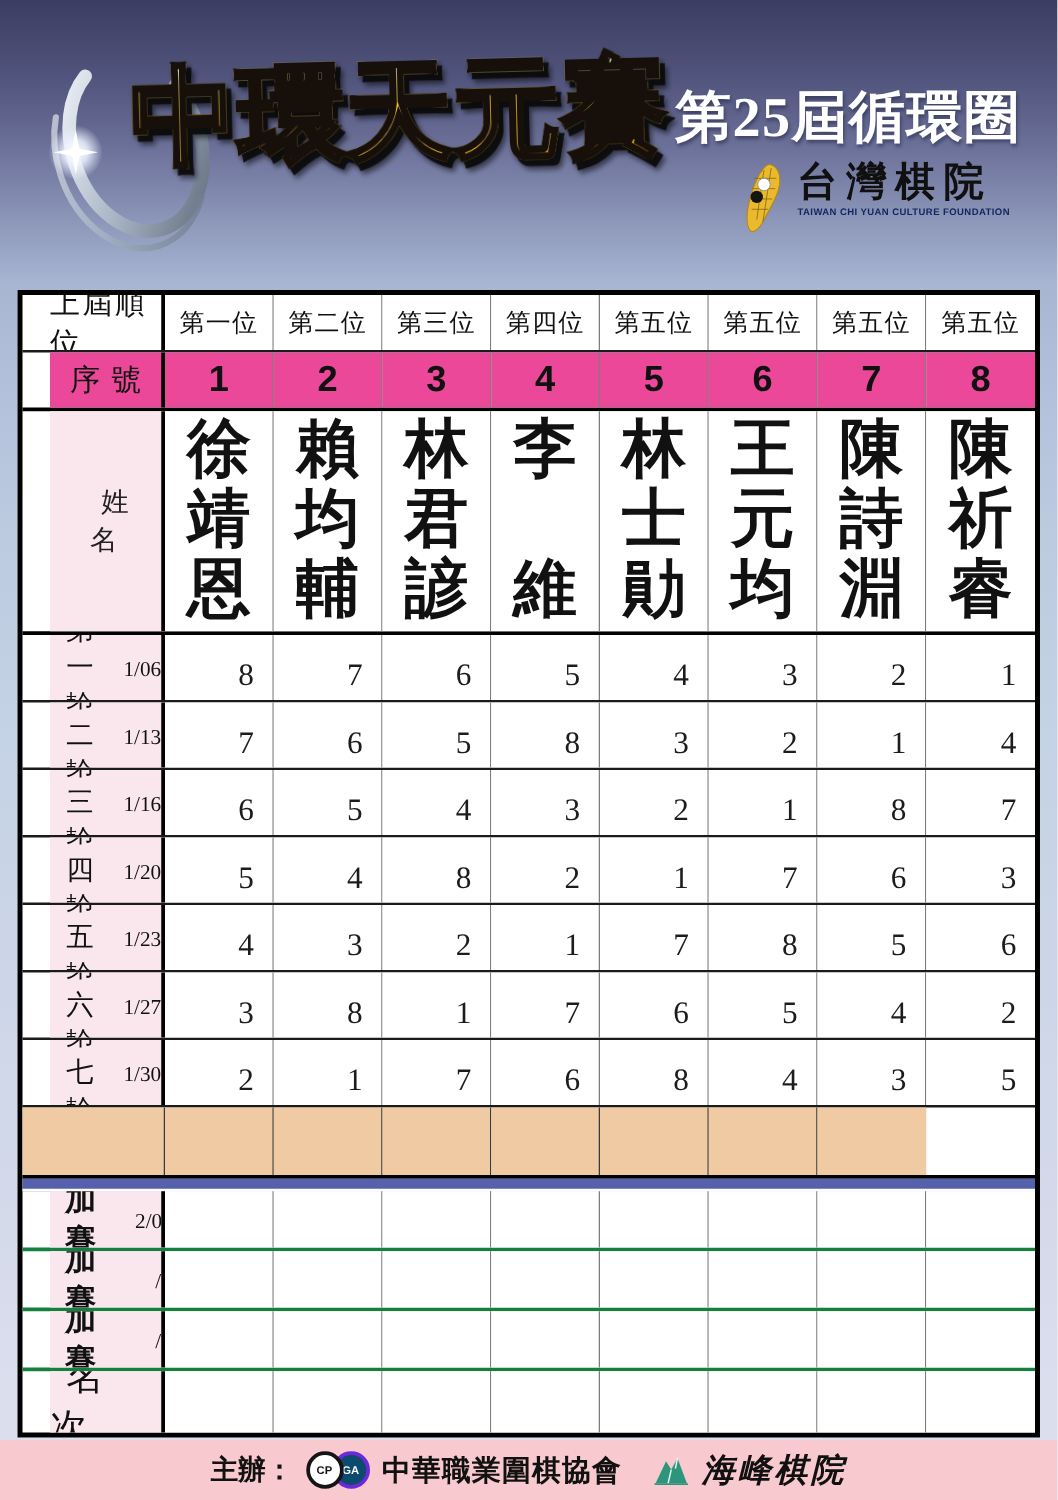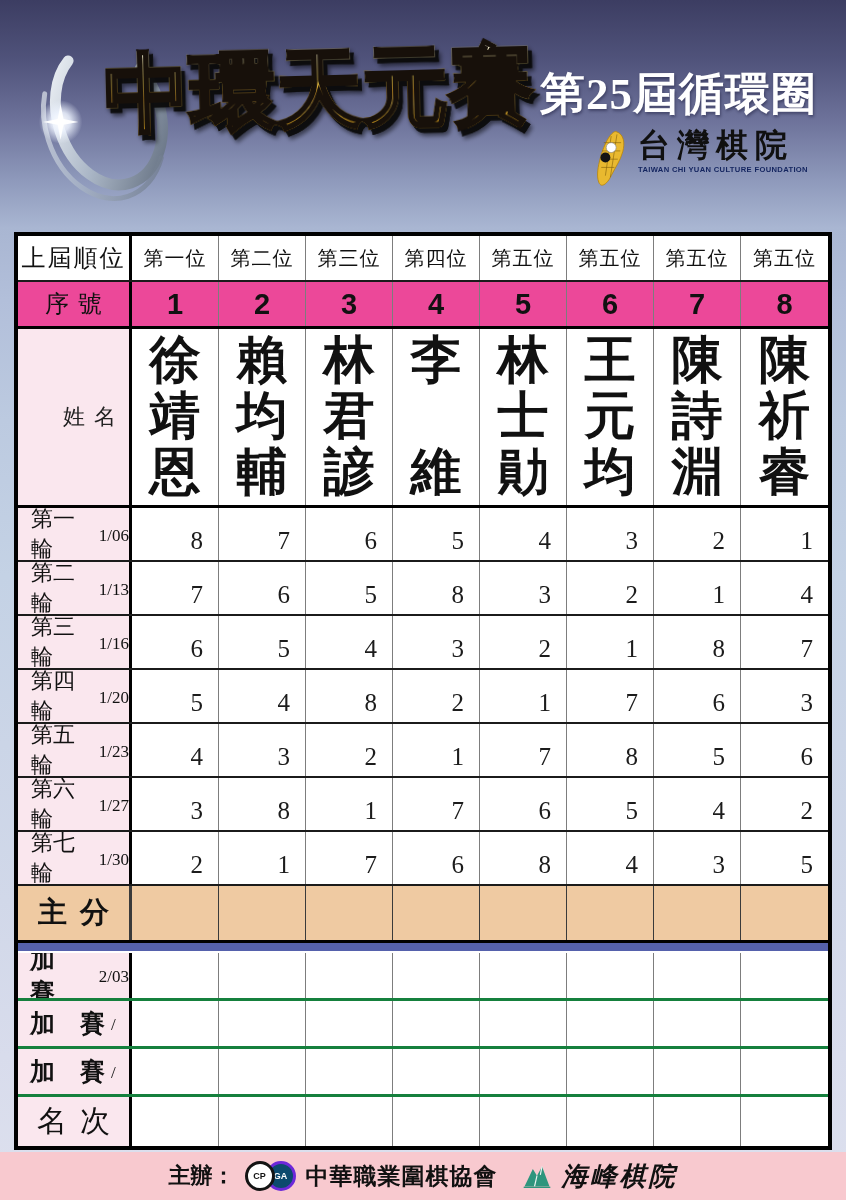--- a/index.html
+++ b/index.html
@@ -24,21 +24,21 @@
   .tcy-en{font-size:7.6px;font-weight:700;color:#13245f;letter-spacing:.35px;margin-top:2px;
     font-family:"Liberation Sans","DejaVu Sans",sans-serif;white-space:nowrap;}
 
   
   .board{position:absolute;left:14px;top:232px;width:818px;box-sizing:border-box;
     border:4px solid #000;background:#fff;}
   .trow{display:grid;grid-template-columns:114px repeat(8,1fr);border-bottom:2px solid #1b1b1b;}
   .tcell{box-sizing:border-box;border-right:1px solid #7d7d7d;background:#fff;
     display:flex;align-items:center;justify-content:center;overflow:hidden;}
   .tcell:last-child{border-right:none;}
-  .lab{border-right:3px solid #000;}
+  .lab{border-right:3px solid #000;margin-left:22px;}
   .pinkbg{background:#fae7ee !important;}
 
   .r-pos{height:44px;}
   .pos-lab{font-size:24px;letter-spacing:2px;}
   .pos{font-size:20px;letter-spacing:1px;}
 
   .r-seed{height:44px;border-bottom:3px solid #000;}
   .r-seed .tcell{background:#ec4899;}
   .seed-lab{font-size:24px;letter-spacing:9px;text-indent:9px;}
   .seed{font-family:"Liberation Sans","DejaVu Sans",sans-serif;font-weight:700;font-size:29px;}
@@ -285,21 +285,20 @@
         <div class="tcell num">2</div>
         <div class="tcell num">1</div>
         <div class="tcell num">7</div>
         <div class="tcell num">6</div>
         <div class="tcell num">8</div>
         <div class="tcell num">4</div>
         <div class="tcell num">3</div>
         <div class="tcell num">5</div>
       </div>
       <div class="trow r-score">
-        <div class="tcell lab score-lab">主分</div>
         <div class="tcell scell"></div>
         <div class="tcell scell"></div>
         <div class="tcell scell"></div>
         <div class="tcell scell"></div>
         <div class="tcell scell"></div>
         <div class="tcell scell"></div>
         <div class="tcell scell"></div>
         <div class="tcell scell"></div>
       </div>
       <div class="trow r-blue"></div>

